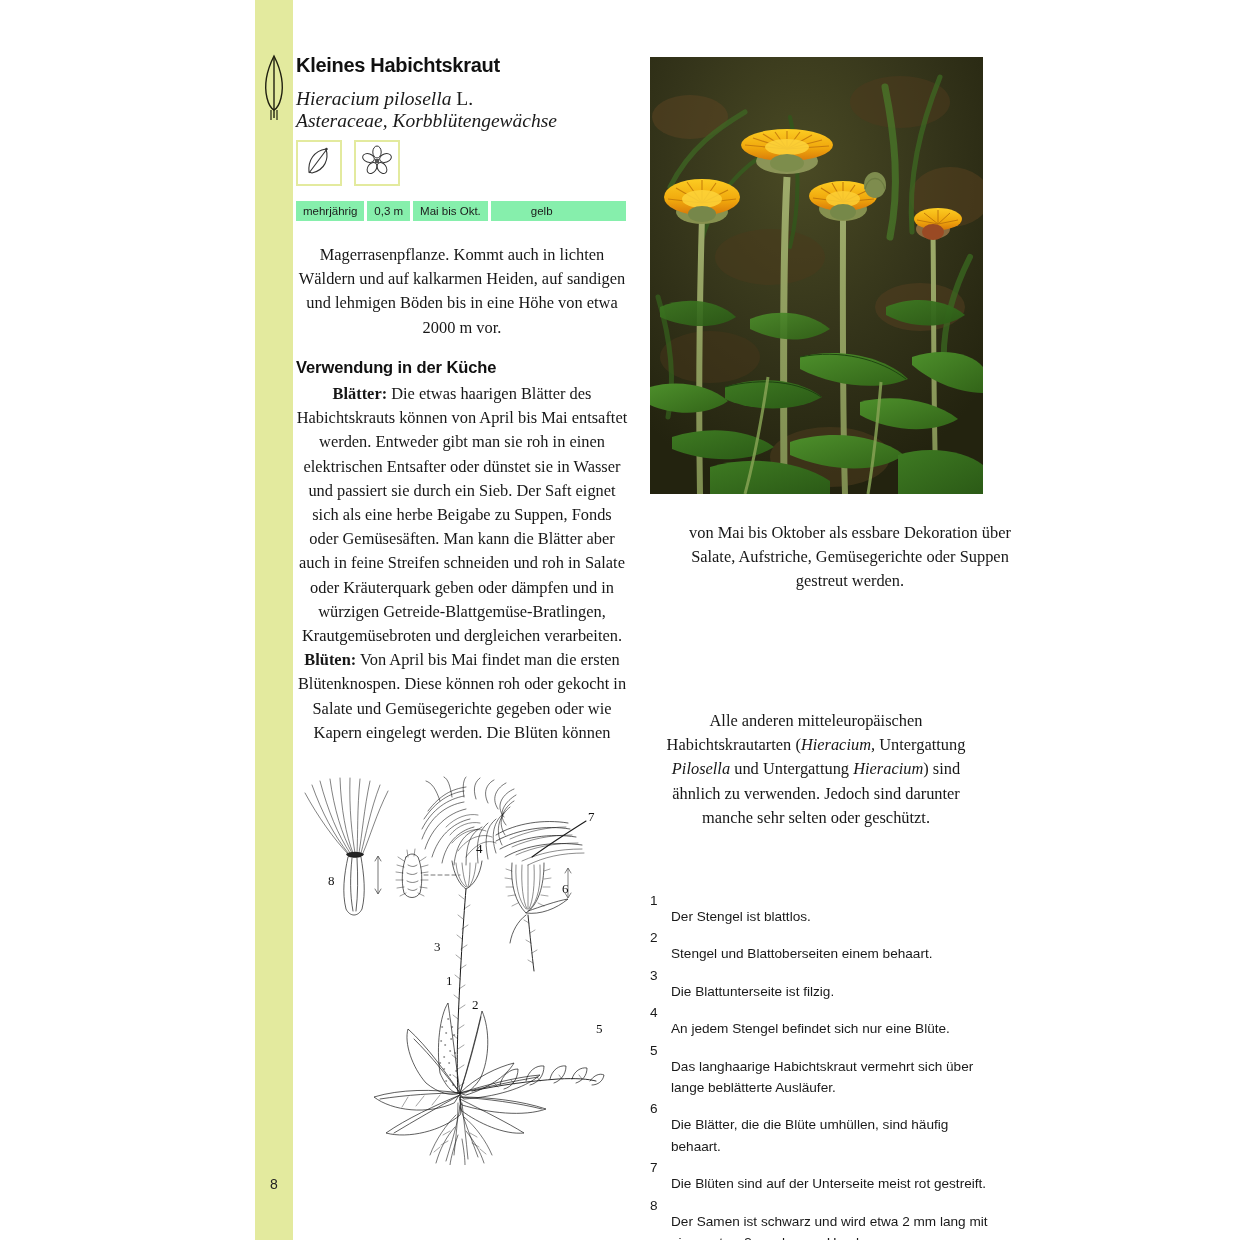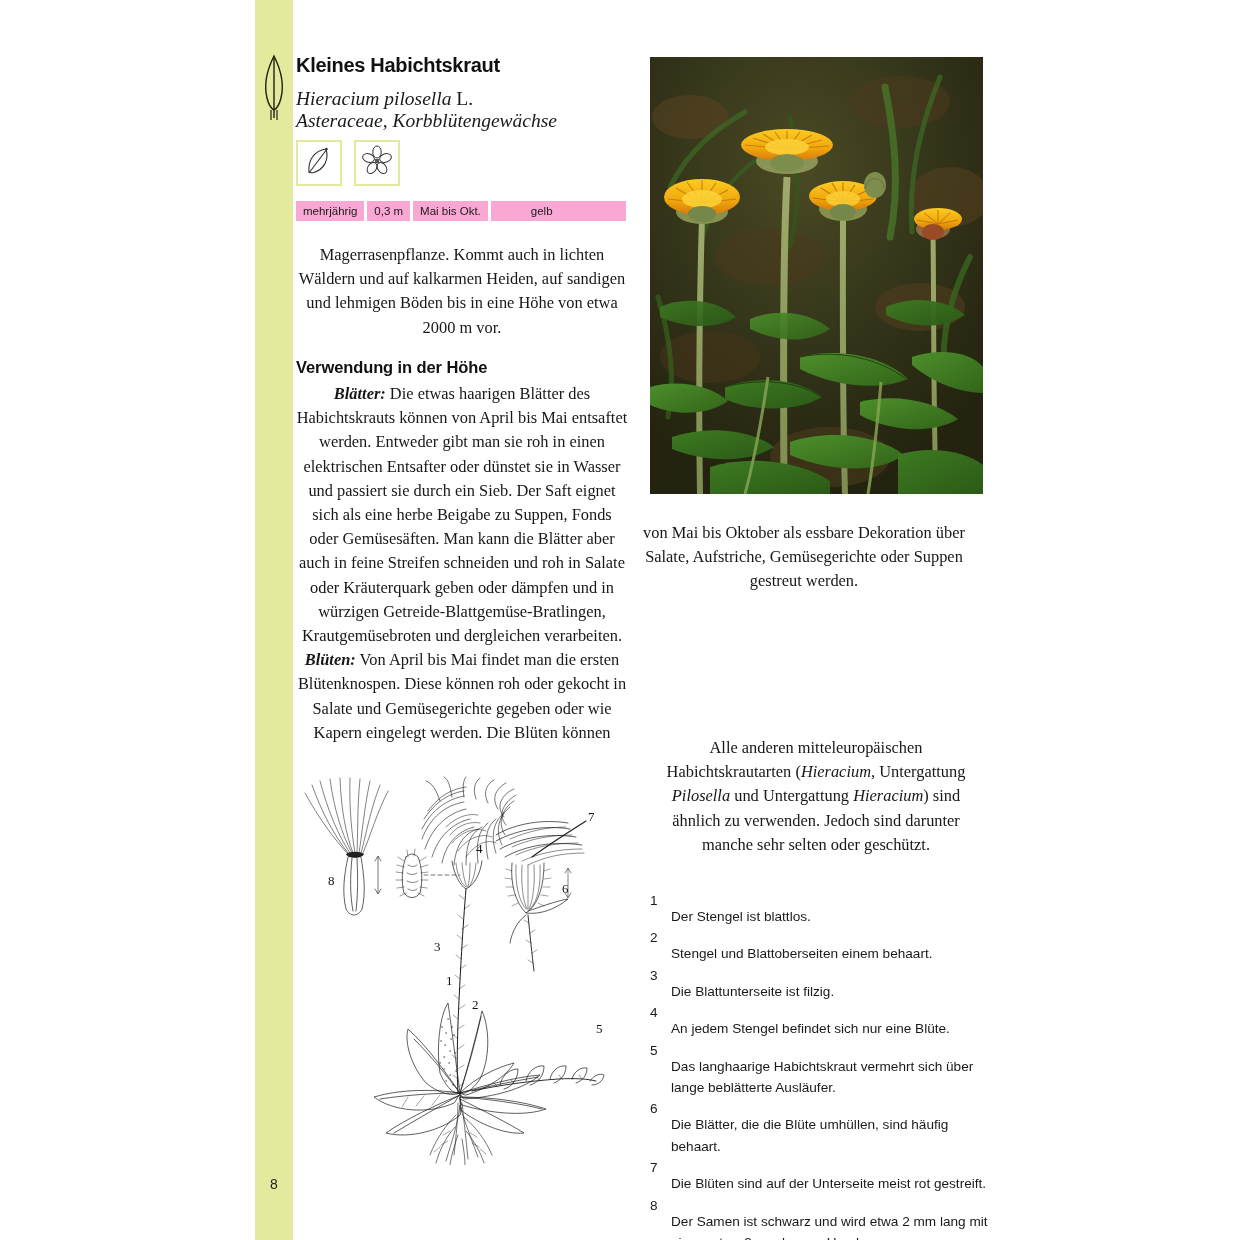--- a/index.html
+++ b/index.html
@@ -87,21 +87,21 @@
     display: flex;
     align-items: center;
     justify-content: center;
   }
 
   
   #tag-bar {
     position: absolute;
     left: 296px; top: 201px;
     width: 330px; height: 20px;
-    background: #f9a8d4;
+    background: #86efac;
     display: flex;
     align-items: stretch;
   }
   .tag {
     font-family: "Liberation Sans", sans-serif;
     font-size: 11.5px;
     color: #1b1b1b;
     display: flex;
     align-items: center;
     padding: 0 7px;
@@ -113,35 +113,35 @@
   
   .col-text {
     position: absolute;
     font-size: 16.4px;
     line-height: 24.2px;
     text-align: center;
     color: #171717;
   }
   .col-text p { margin: 0; }
   .col-text .it { font-style: italic; }
-  .col-text .runin { font-style: italic; font-weight: bold; }
+  .col-text .runin { font-weight: bold; }
 
   #intro-text   { left: 296px; top: 243px;  width: 332px; }
   #kitchen-head {
     position: absolute;
     left: 296px; top: 358px;
     font-family: "Liberation Sans", sans-serif;
     font-weight: bold;
     font-size: 16.5px;
     letter-spacing: -0.1px;
     color: #111;
   }
   #leaves-text  { left: 296px; top: 382px;  width: 332px; }
-  #right-text-a { left: 638px; top: 521px;  width: 332px; }
-  #right-text-b { left: 650px; top: 736px;  width: 332px; }
+  #right-text-a { left: 684px; top: 521px;  width: 332px; }
+  #right-text-b { left: 650px; top: 709px;  width: 332px; }
 
   
   #photo {
     position: absolute;
     left: 650px; top: 57px;
     width: 333px; height: 437px;
     overflow: hidden;
     background: #2b3318;
   }
   #photo svg { display: block; }
@@ -392,21 +392,21 @@
       </g>
 
       <rect width="333" height="437" fill="none"></rect>
     </svg>
   </div>
 
   <div class="col-text" id="intro-text">
     <p>Magerrasenpflanze. Kommt auch in lichten Wäldern und auf kalkarmen Heiden, auf sandigen und lehmigen Böden bis in eine Höhe von etwa 2000 m vor.</p>
   </div>
 
-  <div id="kitchen-head">Verwendung in der Höhe</div>
+  <div id="kitchen-head">Verwendung in der Küche</div>
 
   <div class="col-text" id="leaves-text">
     <p><span class="runin">Blätter:</span><span> Die etwas haarigen Blätter des Habichtskrauts können von April bis Mai entsaftet werden. Entweder gibt man sie roh in einen elektrischen Entsafter oder dünstet sie in Wasser und passiert sie durch ein Sieb. Der Saft eignet sich als eine herbe Beigabe zu Suppen, Fonds oder Gemüsesäften. Man kann die Blätter aber auch in feine Streifen schneiden und roh in Salate oder Kräuterquark geben oder dämpfen und in würzigen Getreide-Blattgemüse-Bratlingen, Krautgemüsebroten und dergleichen verarbeiten.</span></p>
     <p><span class="runin">Blüten:</span><span> Von April bis Mai findet man die ersten Blütenknospen. Diese können roh oder gekocht in Salate und Gemüsegerichte gegeben oder wie Kapern eingelegt werden. Die Blüten können</span></p>
   </div>
 
   <div class="col-text" id="right-text-a">
     <p>von Mai bis Oktober als essbare Dekoration über Salate, Aufstriche, Gemüsegerichte oder Suppen gestreut werden.</p>
   </div>
 

